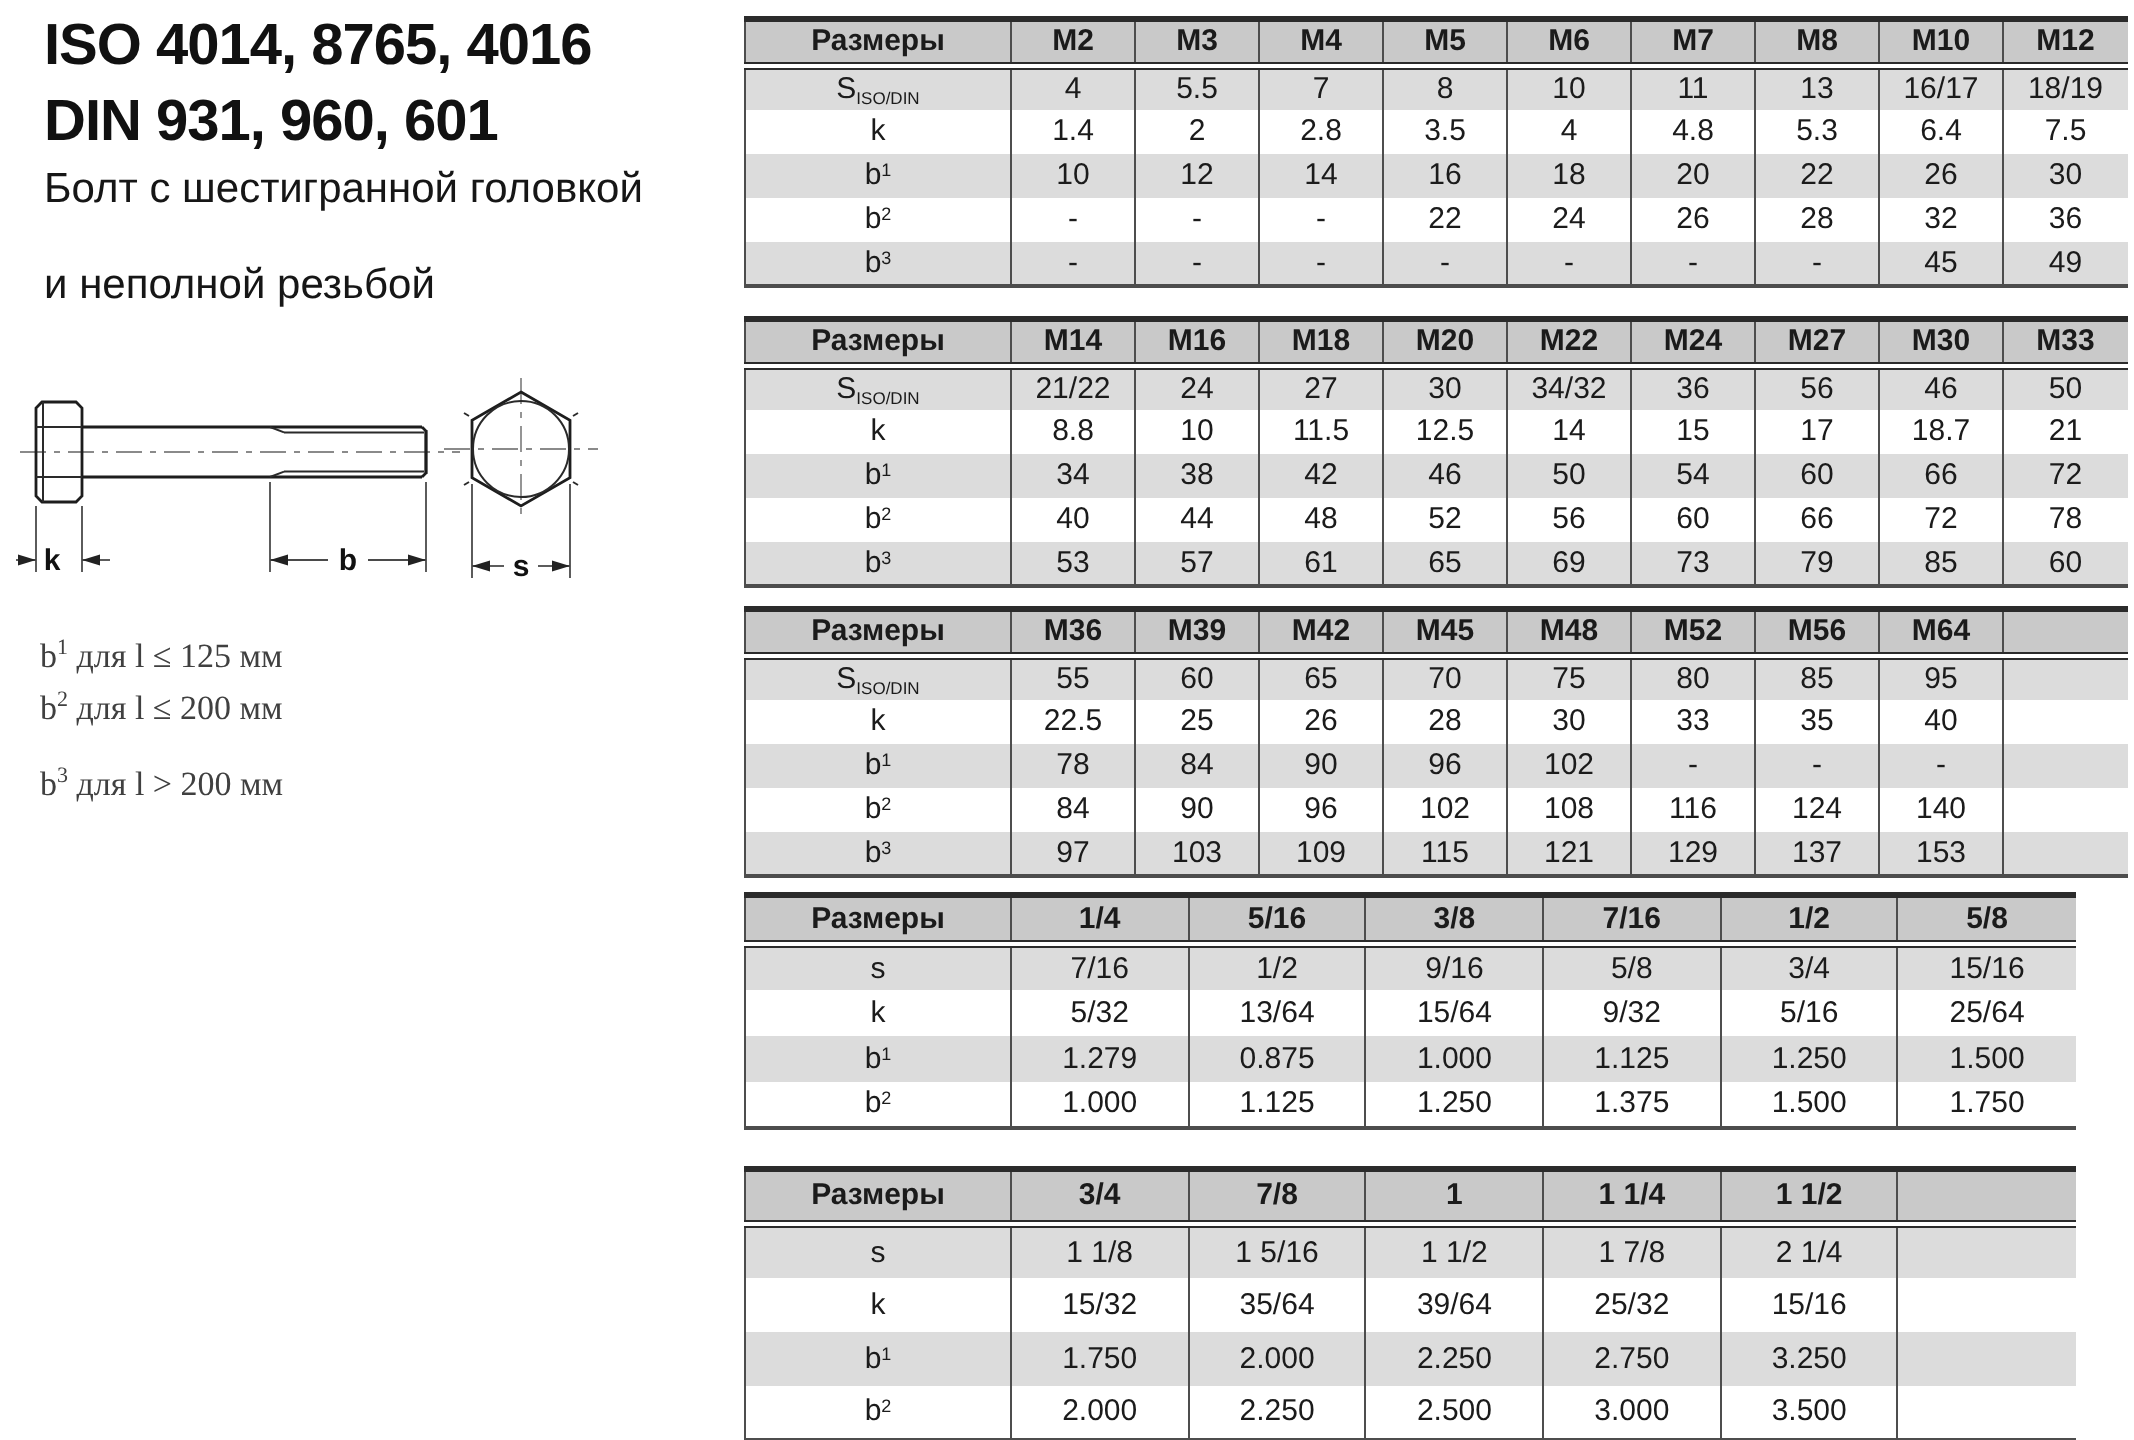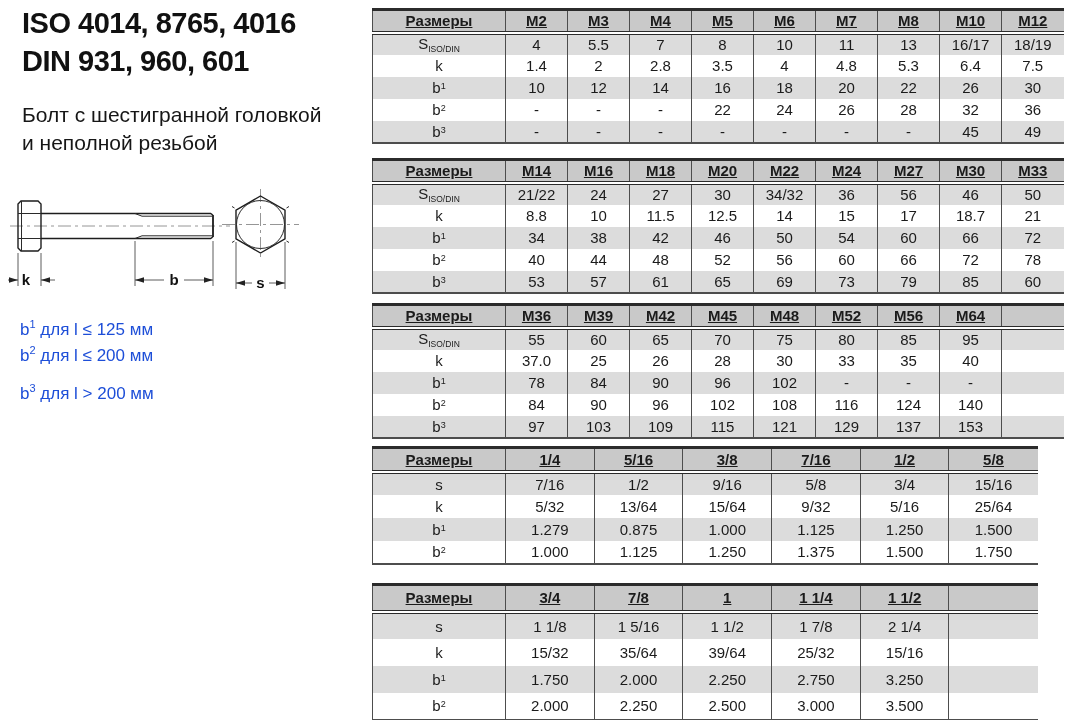--- a/index.html
+++ b/index.html
@@ -4,42 +4,42 @@
 <style>
   html,body{margin:0;padding:0;background:#fff;}
   #page{position:relative;width:1067px;height:720px;background:#fff;overflow:hidden;
         font-family:"Liberation Sans",sans-serif;color:#1b1b1b;}
 
   
   .title{position:absolute;left:22px;font-weight:bold;font-size:29px;line-height:34px;
          letter-spacing:-0.5px;color:#111;white-space:nowrap;}
   .title.l1{top:6px;} .title.l2{top:44px;}
   .subtitle{position:absolute;left:22px;font-size:21px;line-height:29px;color:#161616;white-space:nowrap;}
-  .subtitle.l1{top:100px;} .subtitle.l2{top:128px;}
-  .note{position:absolute;left:20px;font-size:17px;color:#1d4ed8;white-space:nowrap;}
+  .subtitle.l1{top:80px;} .subtitle.l2{top:128px;}
+  .note{position:absolute;left:20px;font-size:17px;color:#404040;white-space:nowrap;font-family:Liberation Serif, serif;}
   .note sup{font-size:11px;}
   .note.n1{top:318px;} .note.n2{top:344px;} .note.n3{top:382px;}
 
   
   svg.drawing{position:absolute;left:8px;top:188px;}
   .outline{stroke:#1d1d1d;stroke-width:1.4;fill:none;}
   .thin{stroke:#2a2a2a;stroke-width:1;fill:none;}
   .ext{stroke:#4a4a4a;stroke-width:0.9;fill:none;}
   .cl{stroke:#8a8a8a;stroke-width:0.9;fill:none;stroke-dasharray:13 4 3 4;}
   .arrow{fill:#222;stroke:none;}
   .dim-label{font:bold 15px "Liberation Sans",sans-serif;fill:#111;}
 
   
   table.dtable{position:absolute;border-collapse:collapse;table-layout:fixed;
       border-top:3px solid #2b2b2b;border-bottom:2px solid #4d4d4d;border-left:1px solid #4d4d4d;
       font-size:15px;color:#1b1b1b;}
   table.dtable th,table.dtable td{border-left:1px solid #4d4d4d;padding:0;text-align:center;
       vertical-align:middle;font-weight:normal;overflow:hidden;white-space:nowrap;}
   table.dtable thead th{background:var(--header-bg,#c9c9c9);font-weight:bold;
-      border-bottom:4px double #2b2b2b;text-decoration:underline;}
+      border-bottom:4px double #2b2b2b;}
   table.dtable tbody tr:nth-child(odd){background:var(--stripe-bg,#dcdcdc);}
   table.dtable .row-label sup{font-size:9px;vertical-align:4px;}
   table.dtable .row-label sub{font-size:8.5px;vertical-align:-3px;letter-spacing:0;}
 </style>
 </head>
 <body>
 
 <div id="page" style="--header-bg: #c9c9c9; --stripe-bg: #dcdcdc;">
 
   <div class="title l1">ISO 4014, 8765, 4016</div>
@@ -325,21 +325,21 @@
             <td>65</td>
             <td>70</td>
             <td>75</td>
             <td>80</td>
             <td>85</td>
             <td>95</td>
             <td></td>
           </tr>
           <tr style="height: 22px;">
             <th class="row-label"><span>k</span></th>
-            <td>37.0</td>
+            <td>22.5</td>
             <td>25</td>
             <td>26</td>
             <td>28</td>
             <td>30</td>
             <td>33</td>
             <td>35</td>
             <td>40</td>
             <td></td>
           </tr>
           <tr style="height: 22px;">

